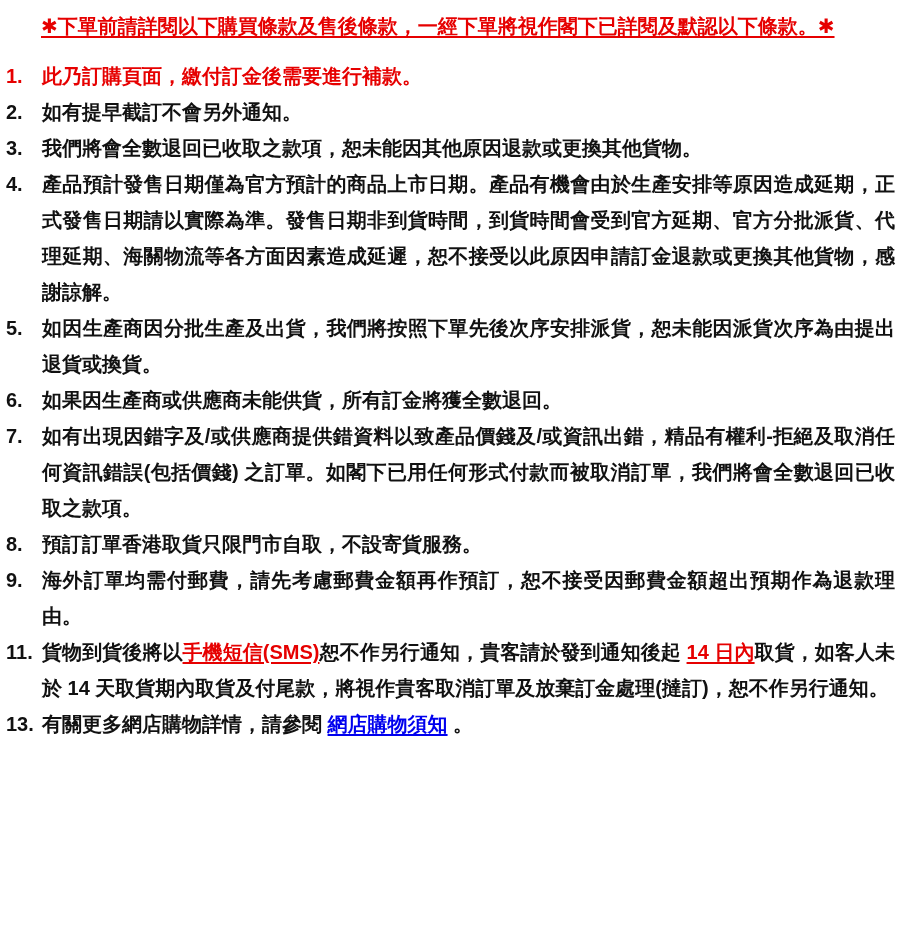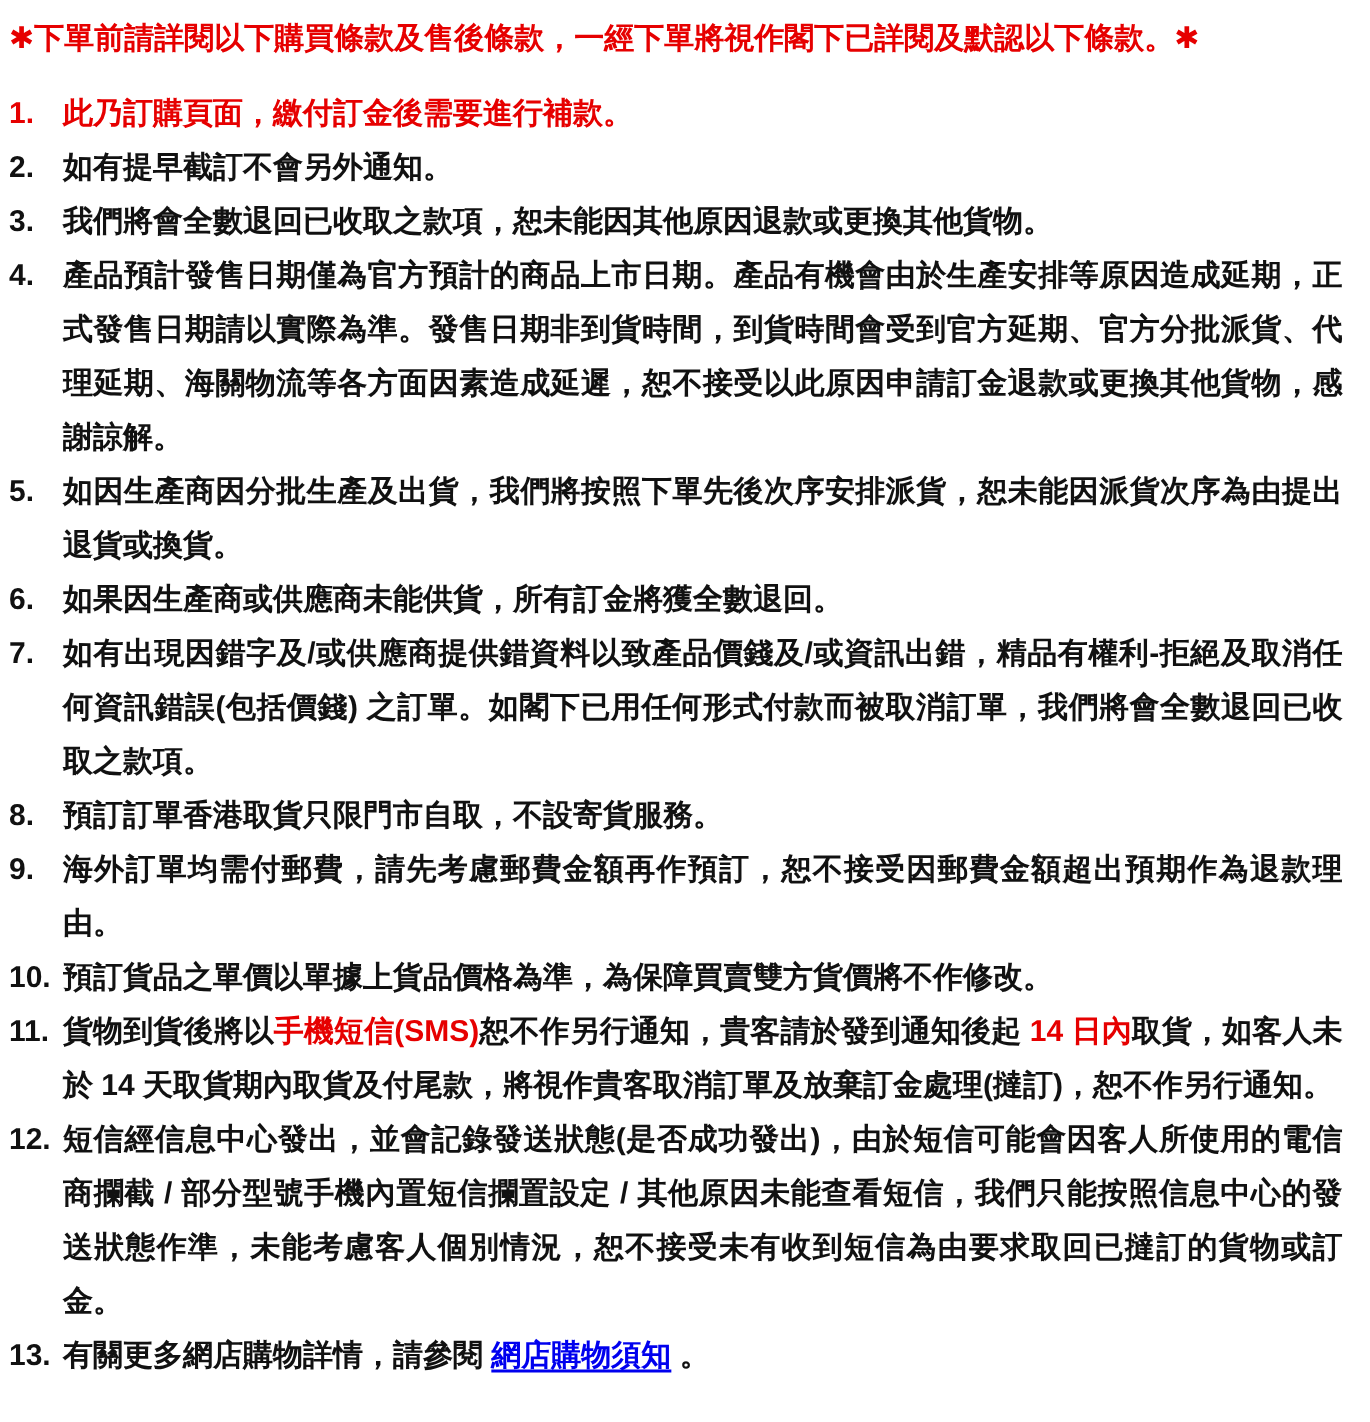--- a/index.html
+++ b/index.html
@@ -18,22 +18,24 @@
     color:var(--ink);
     overflow:hidden;
   }
   .doc{
     padding:8px 18px 10px 6px;
   }
   .notice{
     color:var(--red);
     font-size:20px;
     line-height:36px;
+    text-decoration:underline;
     text-underline-offset:3px;
     white-space:nowrap;
+    margin-left:35px;
   }
   .section-title{
     margin-top:10px;
     font-size:20px;
     line-height:36px;
     text-decoration:underline;
     text-underline-offset:3px;
     display:inline-block;
   }
   ol.terms{
@@ -52,20 +54,21 @@
     width:36px;
   }
   ol.terms .body{
     flex:1 1 auto;
     text-align:justify;
     text-justify:inter-ideograph;
   }
   li.term.red{color:var(--red);}
   .hl{
     color:var(--red);
+    text-decoration:underline;
     text-underline-offset:3px;
   }
   a.link{
     color:var(--link);
     text-decoration:underline;
     text-underline-offset:3px;
     cursor:pointer;
   }
 </style>
 </head>
@@ -106,29 +109,21 @@
       </li>
       <li class="term">
         <span class="num">8.</span>
         <span class="body"><span>預訂訂單香港取貨只限門市自取，不設寄貨服務。</span></span>
       </li>
       <li class="term">
         <span class="num">9.</span>
         <span class="body"><span>海外訂單均需付郵費，請先考慮郵費金額再作預訂，恕不接受因郵費金額超出預期作為退款理由。</span></span>
       </li>
       <li class="term">
-        <span class="num">10.</span>
-        <span class="body"><span>預訂貨品之單價以單據上貨品價格為準，為保障買賣雙方貨價將不作修改。</span></span>
-      </li>
-      <li class="term">
         <span class="num">11.</span>
         <span class="body"><span>貨物到貨後將以</span><span class="hl">手機短信(SMS)</span><span>恕不作另行通知，貴客請於發到通知後起 </span><span class="hl">14 日內</span><span>取貨，如客人未於 14 天取貨期內取貨及付尾款，將視作貴客取消訂單及放棄訂金處理(撻訂)，恕不作另行通知。</span></span>
-      </li>
-      <li class="term">
-        <span class="num">12.</span>
-        <span class="body"><span>短信經信息中心發出，並會記錄發送狀態(是否成功發出)，由於短信可能會因客人所使用的電信商攔截 / 部分型號手機內置短信攔置設定 / 其他原因未能查看短信，我們只能按照信息中心的發送狀態作準，未能考慮客人個別情況，恕不接受未有收到短信為由要求取回已撻訂的貨物或訂金。</span></span>
       </li>
       <li class="term">
         <span class="num">13.</span>
         <span class="body"><span>有關更多網店購物詳情，請參閱 </span><a class="link" href="#">網店購物須知</a><span> 。</span></span>
       </li>
     </ol>
 </div>
 
 </body></html>

